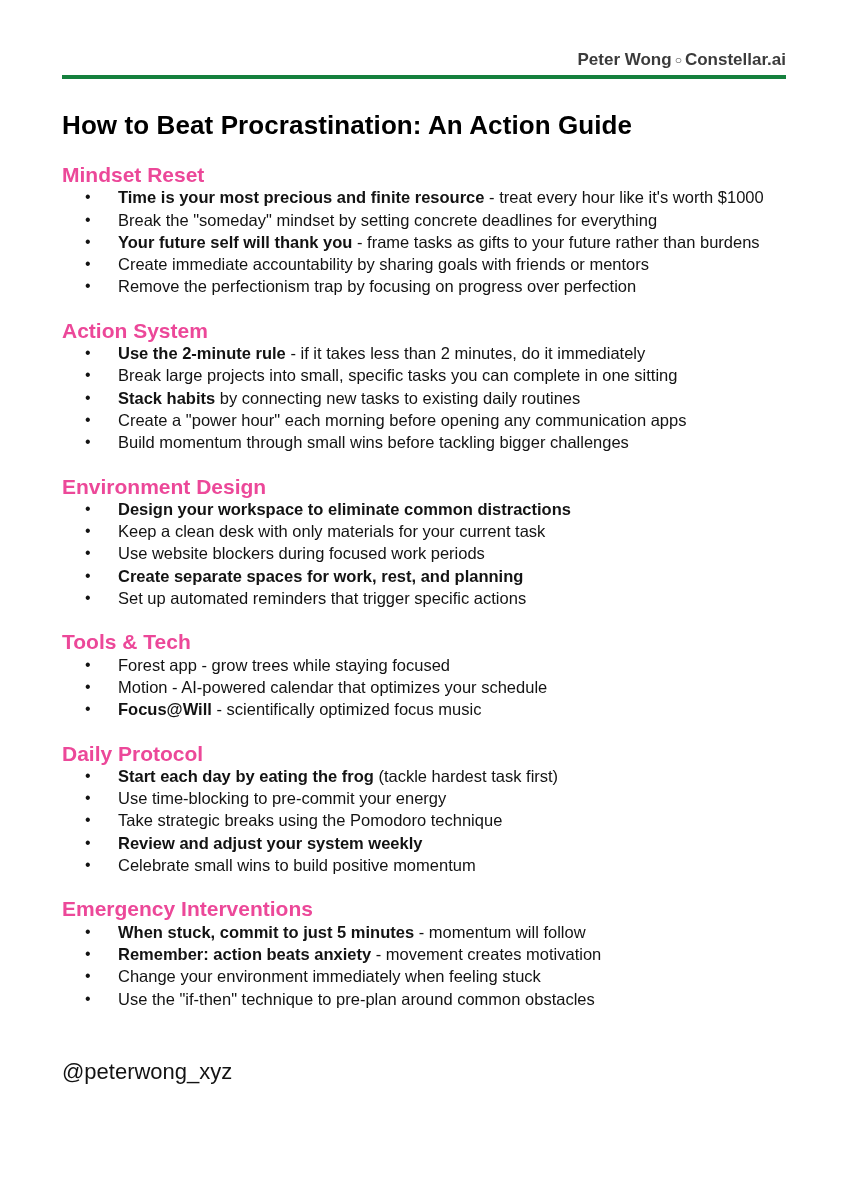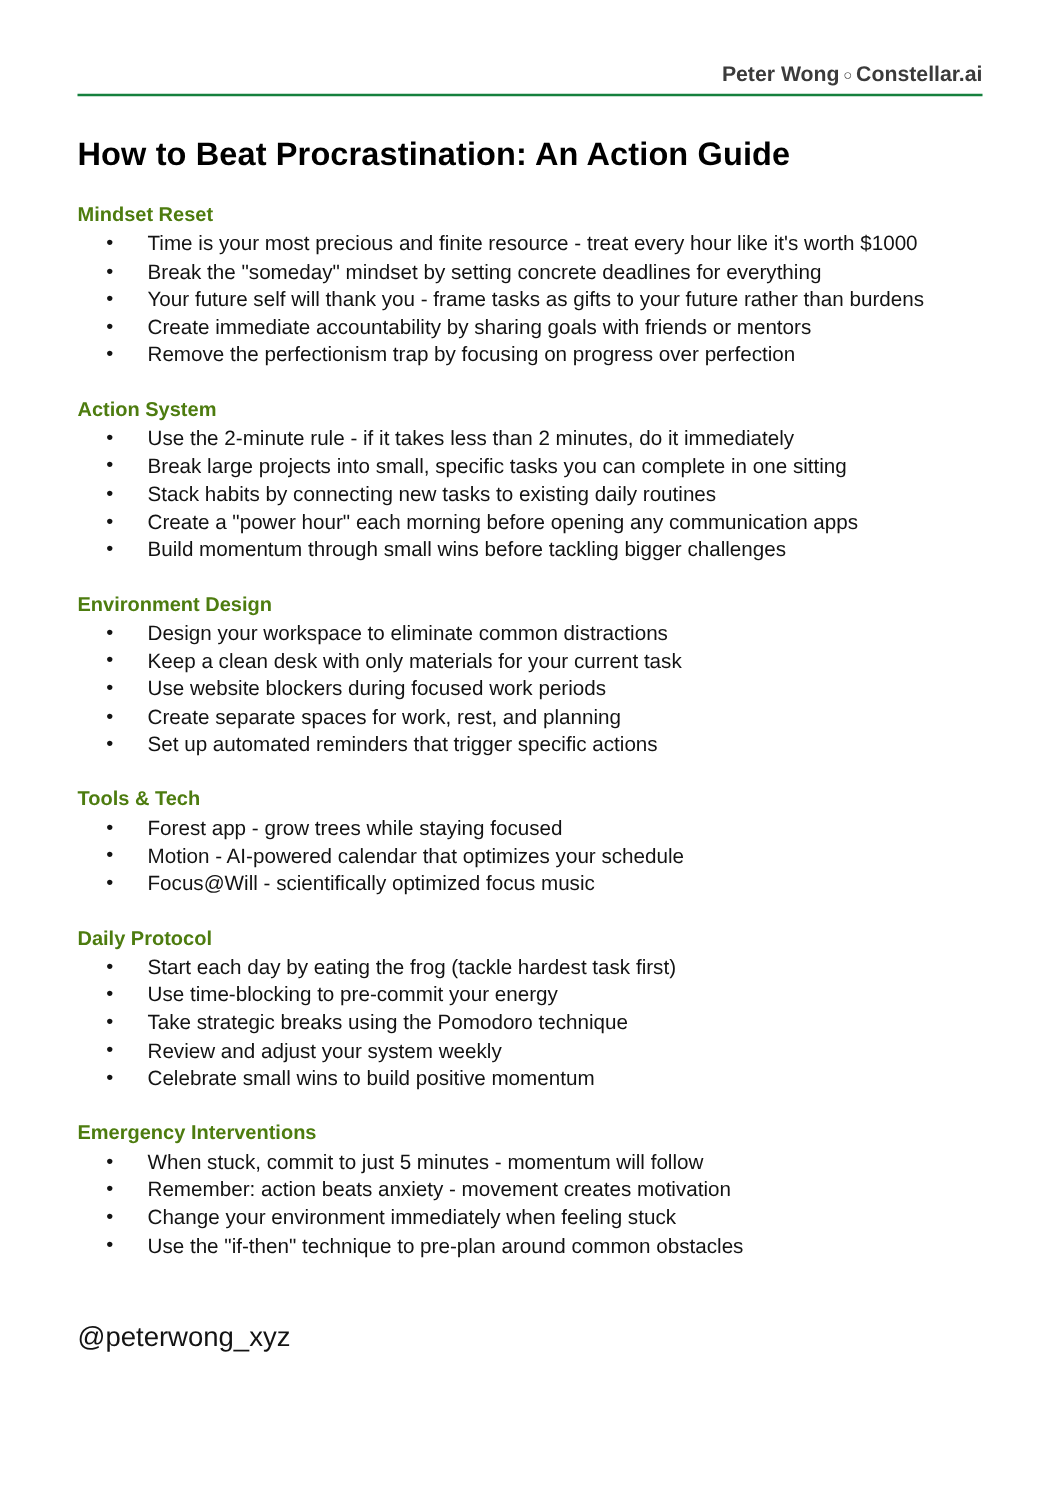--- a/index.html
+++ b/index.html
@@ -12,21 +12,21 @@
     padding: 0 62px;
     font-family: "Liberation Sans", "DejaVu Sans", sans-serif;
     font-size: 16.5px;
     line-height: 22.3px;
     color: #131313;
     overflow: hidden;
   }
   .page-header {
     padding-top: 51px;
     padding-bottom: 5px;
-    border-bottom: 2px solid #15803d;
+    border-bottom: 4px solid #15803d;
     text-align: right;
     font-weight: 700;
     font-size: 17px;
     color: #3b3b3b;
     line-height: 18px;
   }
   .byline-sep {
     font-size: 12px;
     color: #4a4a4a;
     position: relative;
@@ -35,44 +35,44 @@
   }
   h1.doc-title {
     font-size: 26px;
     font-weight: 700;
     color: #000000;
     margin: 34px 0 27px 0;
     line-height: 24px;
     letter-spacing: 0.1px;
   }
   section h2 {
-    font-size: 16px;
+    font-size: 21px;
     font-weight: 700;
-    color: #4d7c0f;
+    color: #ec4899;
     margin: 22px 0 0 0;
     line-height: 22.3px;
   }
   section ul {
     list-style: none;
     margin: 0;
     padding: 0;
   }
   section li {
     position: relative;
     padding-left: 56px;
     line-height: 22.3px;
   }
   section li::before {
     content: "\2022";
     position: absolute;
     left: 23px;
     top: 0;
     font-size: 16px;
   }
-  .lead { font-weight: 400; margin-top: 23px; }
+  .lead { font-weight: 700; margin-top: 23px; }
   .rest { font-weight: 400; }
   .page-footer {
     margin-top: 51px;
     font-size: 22px;
     color: #131313;
   }
 </style>
 </head>
 <body>
 

